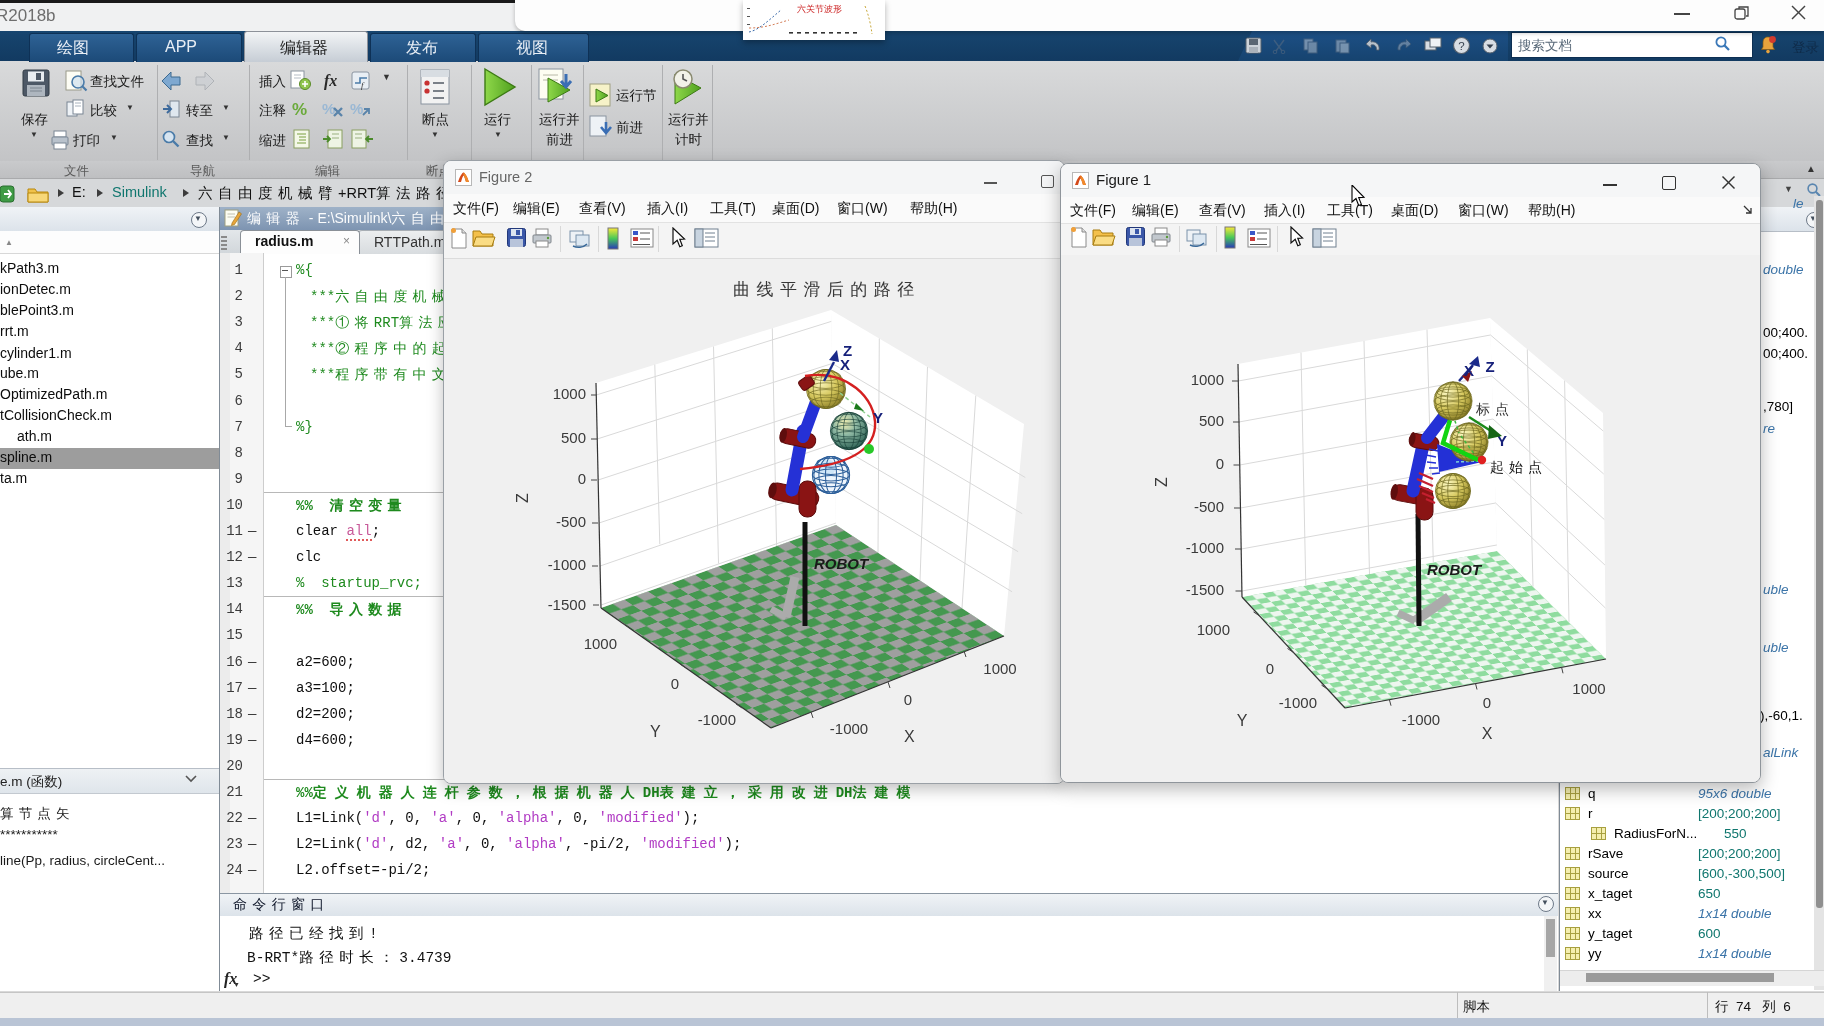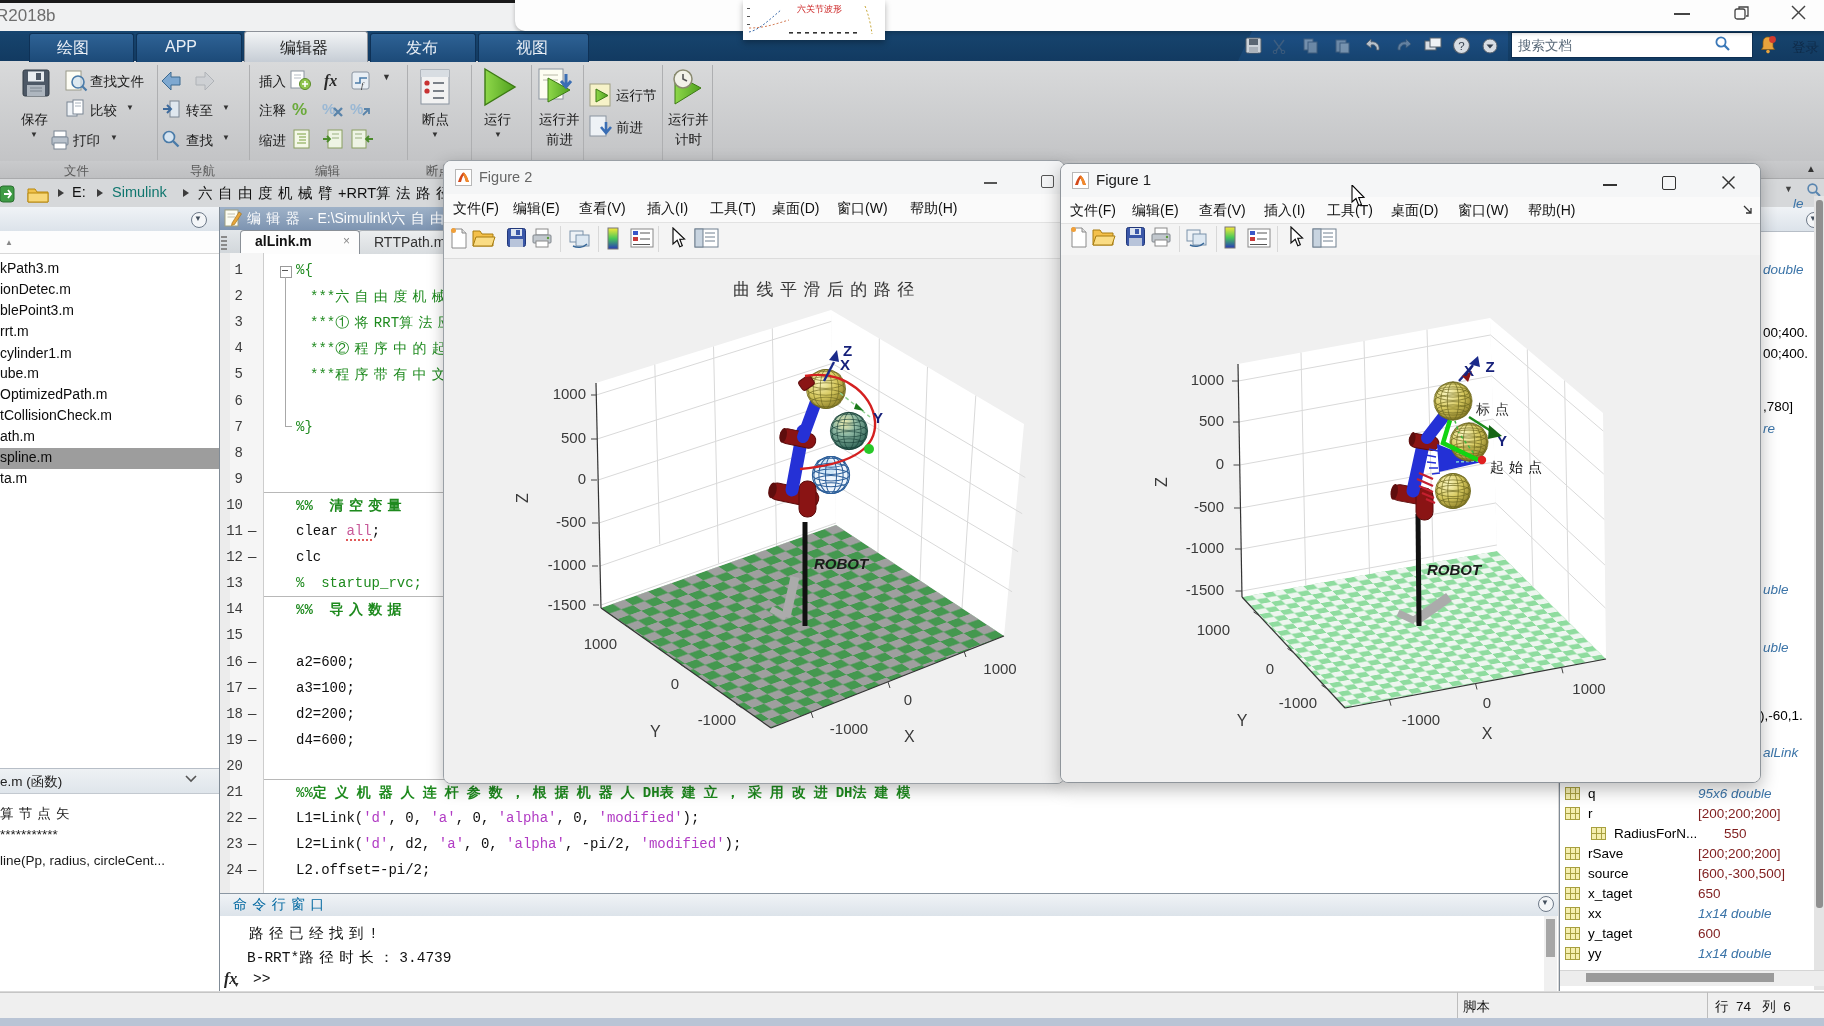--- a/index.html
+++ b/index.html
@@ -7,21 +7,21 @@
 .t{position:absolute;white-space:nowrap;}
 .mono{font-family:"Liberation Mono",monospace;}
 .grn{color:#1e8a1e;}
 .pur{color:#b13bc4;}
 .cl.grn{color:#1e8a1e;}
 .cjk{letter-spacing:.38em;}
 .mi{position:absolute;top:0;height:28px;line-height:28px;font-size:14px;color:#101010;}
 .wsrow{position:absolute;left:0;width:264px;height:20px;}
 .wsic{position:absolute;left:5px;top:3px;width:15px;height:13px;}
 .wsn{position:absolute;left:28px;top:2px;font-size:13.5px;color:#000;}
-.wsv{position:absolute;left:138px;top:2px;font-size:13.5px;color:#7f1d1d;}
+.wsv{position:absolute;left:138px;top:2px;font-size:13.5px;color:#0f766e;}
 .bluev{color:#3b74a8;font-style:italic;}
 .num{position:absolute;left:217px;width:26px;text-align:right;font-size:14px;color:#3c3c3c;font-family:"Liberation Mono",monospace;}
 .dash{position:absolute;left:248px;width:12px;font-size:14px;color:#3c3c3c;font-family:"Liberation Mono",monospace;}
 .cl{position:absolute;left:296px;font-size:14px;font-family:"Liberation Mono",monospace;color:#0f0f0f;white-space:pre;}
 </style>
 </head>
 <body>
 
 <div class="a" style="left:0;top:0;width:1824px;height:1026px;background:#d9d9d9;">
 
@@ -296,21 +296,21 @@
     <div class="t" style="left:5px;top:31px;font-size:8px;color:#888;">▲</div>
     <div id="files" style="position:absolute;font-size:14px;color:#0c0c0c;">
       <div class="t" style="left:0;top:53px;">kPath3.m</div>
       <div class="t" style="left:0;top:74px;">ionDetec.m</div>
       <div class="t" style="left:0;top:95px;">blePoint3.m</div>
       <div class="t" style="left:0;top:116px;">rrt.m</div>
       <div class="t" style="left:0;top:138px;">cylinder1.m</div>
       <div class="t" style="left:0;top:158px;">ube.m</div>
       <div class="t" style="left:0;top:179px;">OptimizedPath.m</div>
       <div class="t" style="left:0;top:200px;">tCollisionCheck.m</div>
-      <div class="t" style="left:0;top:221px;">ath.m</div>
+      <div class="t" style="left:0;top:221px;padding-left:17px;">ath.m</div>
       <div class="a" style="left:0;top:241px;width:219px;height:21px;background:#9d9d9d;"></div>
       <div class="t" style="left:0;top:242px;">spline.m</div>
       <div class="t" style="left:0;top:263px;">ta.m</div>
     </div>
 
     <div class="a" style="left:0;top:561px;width:219px;height:24px;background:linear-gradient(180deg,#eef1f4,#dfe5eb);border-top:1px solid #b7bec7;border-bottom:1px solid #c3c9d0;"></div>
     <div class="t" style="left:0;top:566px;font-size:13.5px;color:#222;">e.m  (函数)</div>
     <svg class="a" style="left:185px;top:568px;" width="12" height="8" viewBox="0 0 12 8">
         <path d="M1 1 L6 6 L11 1" stroke="#555" stroke-width="1.6" fill="none"></path>
       </svg>
@@ -328,21 +328,21 @@
         <line x1="3.5" y1="5" x2="11" y2="5" stroke="#c0c0b0"></line>
         <line x1="3.5" y1="8" x2="11" y2="8" stroke="#c0c0b0"></line>
         <polygon points="8,14 15,3 17.5,4.8 10.5,15.5 7.5,16.5" fill="#e8a63a" stroke="#9a6a10" stroke-width=".6"></polygon>
       </svg>
     <div class="t" style="left:247px;top:210px;font-size:14px;color:#fbfcfd;"><span class="cjk">编辑器</span> - E:\Simulink\<span class="cjk">六自由度机械臂</span>+RRT<span class="cjk">算法路径规划避障</span>\mainrrt.m</div>
 
     <div class="a" style="left:220px;top:230px;width:1338px;height:23px;background:linear-gradient(180deg,#e3e7ea,#d2d7db);border-bottom:1px solid #98a0a8;"></div>
     <div class="a" style="left:358px;top:230px;width:106px;height:23px;background:linear-gradient(180deg,#eceeef,#d8dcdf);border:1px solid #a8aeb4;border-bottom:none;border-radius:4px 4px 0 0;"></div>
     <div class="t" style="left:374px;top:234px;font-size:14px;color:#333;">RTTPath.m</div>
     <div class="a" style="left:240px;top:230px;width:118px;height:23px;background:#fdfdfd;border:1px solid #8a9097;border-bottom:none;border-radius:4px 4px 0 0;"></div>
-    <div class="t" style="left:255px;top:233px;font-size:14px;font-weight:bold;color:#111;">alLink.m</div>
+    <div class="t" style="left:255px;top:233px;font-size:14px;font-weight:bold;color:#111;">radius.m</div>
     <div class="t" style="left:343px;top:234px;font-size:12px;color:#8a8a8a;">×</div>
 
     <div class="a" style="left:220px;top:253px;width:10px;height:640px;background:#ececec;"></div>
     <div class="a" style="left:221px;top:236px;width:6px;height:1.5px;background:#8a8a8a;"></div>
     <div class="a" style="left:221px;top:240px;width:6px;height:1.5px;background:#8a8a8a;"></div>
     <div class="a" style="left:221px;top:244px;width:6px;height:1.5px;background:#8a8a8a;"></div>
     <div class="a" style="left:221px;top:248px;width:6px;height:1.5px;background:#8a8a8a;"></div>
     <div class="a" style="left:230px;top:253px;width:33px;height:640px;background:#f5f5f5;"></div>
     <div class="a" style="left:263px;top:253px;width:1px;height:640px;background:#cdcdcd;"></div>
     <div id="code">
@@ -404,21 +404,21 @@
       <div class="cl" style="top:732px;">d4=600;</div>
       <div class="cl grn" style="top:784px;font-weight:bold;">%%<span class="cjk" style="letter-spacing:8px;">定义机器人连杆参数，根据机器人</span>DH<span class="cjk" style="letter-spacing:8px;">表建立，采用改进</span>DH<span class="cjk" style="letter-spacing:8px;">法建模</span></div>
       <div class="cl" style="top:810px;">L1=Link(<span class="pur">'d'</span>, 0, <span class="pur">'a'</span>, 0, <span class="pur">'alpha'</span>, 0, <span class="pur">'modified'</span>);</div>
       <div class="cl" style="top:836px;">L2=Link(<span class="pur">'d'</span>, d2, <span class="pur">'a'</span>, 0, <span class="pur">'alpha'</span>, -pi/2, <span class="pur">'modified'</span>);</div>
       <div class="cl" style="top:862px;">L2.offset=-pi/2;</div>
     </div>
   </div>
 
   <div id="cmdwin">
     <div class="a" style="left:220px;top:893px;width:1338px;height:22px;background:linear-gradient(180deg,#f0f3f6,#dce3ea);border-top:1px solid #8a96a2;border-bottom:1px solid #b7bec7;"></div>
-    <div class="t cjk" style="left:233px;top:896px;font-size:14px;color:#0369a1;">命令行窗口</div>
+    <div class="t cjk" style="left:233px;top:896px;font-size:14px;color:#0f172a;">命令行窗口</div>
     <div class="a" style="left:1538px;top:896px;width:14px;height:14px;border:1px solid #6d7988;border-radius:50%;background:#f4f6f8;"></div>
     <div class="t" style="left:1541px;top:898px;font-size:8px;color:#44505e;">▼</div>
     <div class="a" style="left:220px;top:916px;width:1338px;height:75px;background:#fff;"></div>
     <div class="t mono" style="left:249px;top:924px;font-size:14.5px;color:#111;"><span class="cjk">路径已经找到</span>!</div>
     <div class="t mono" style="left:247px;top:948px;font-size:14.5px;color:#111;">B-RRT*<span class="cjk">路径时长：</span>3.4739</div>
     <div class="t" style="left:224px;top:970px;font-size:16px;font-family:'Liberation Serif',serif;font-style:italic;font-weight:bold;color:#222;">fx</div>
     <div class="t" style="left:233px;top:981px;font-size:7px;color:#333;">▼</div>
     <div class="t mono" style="left:253px;top:971px;font-size:14.5px;color:#111;">&gt;&gt;</div>
     <div class="a" style="left:1544px;top:916px;width:13px;height:75px;background:#f0f0f0;"></div>
     <div class="a" style="left:1546px;top:919px;width:9px;height:38px;background:#a6a6a6;"></div>

